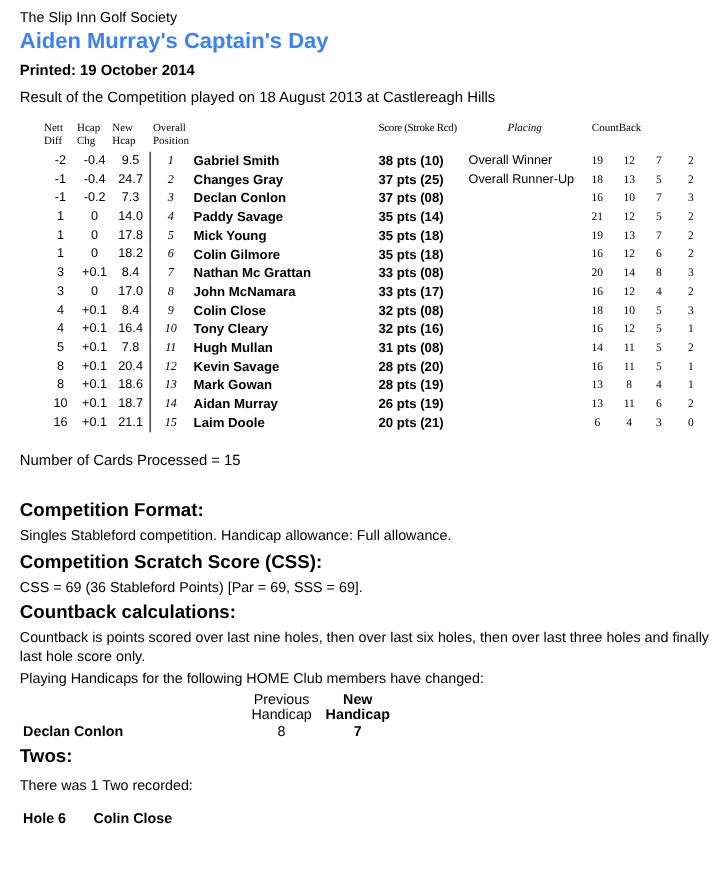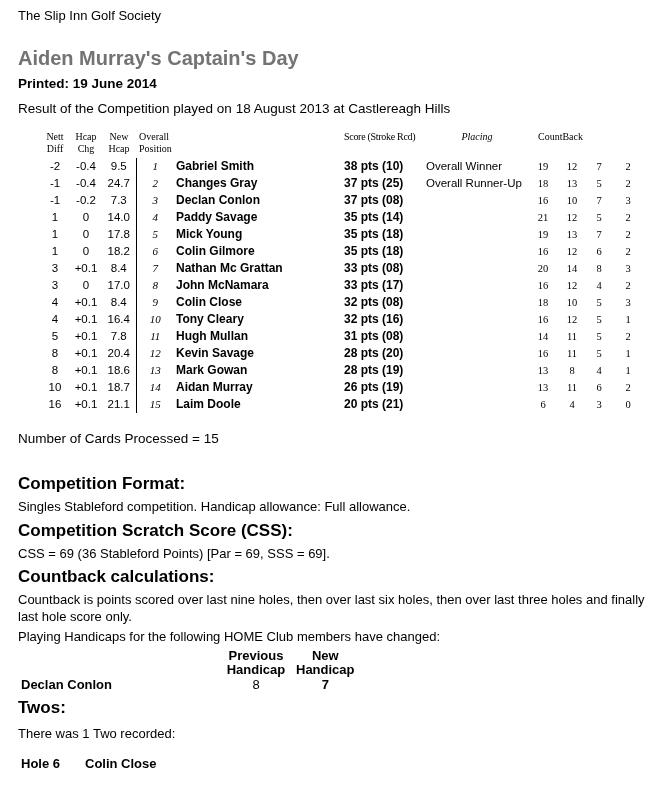--- a/index.html
+++ b/index.html
@@ -4,31 +4,31 @@
 <style>
   * { margin:0; padding:0; box-sizing:border-box; }
   html,body { background:#ffffff; }
   body {
     width:661px; height:795px; overflow:hidden;
     font-family:"Liberation Sans", sans-serif; color:#000000;
   }
   .page { padding:8px 0 0 18px; }
 
   .society-line { font-size:13px; line-height:15px; }
-  .report-title { margin-top:24px; font-size:20px; line-height:23px; font-weight:bold; color:#737373; }
+  .report-title { margin-top:4px; font-size:20px; line-height:23px; font-weight:bold; color:#3b82f6; }
   .printed-line { margin-top:6px; font-size:13.5px; line-height:16px; font-weight:bold; }
   .played-line  { margin-top:9px; font-size:13.5px; line-height:16px; }
   .result-heading { margin-top:6px; font-size:15.5px; line-height:19px; font-weight:bold; }
 
   table.results { margin:14px 0 0 22px; border-collapse:collapse; table-layout:fixed; width:604px; }
   table.results th {
     font-family:"Liberation Serif", serif; font-weight:normal; font-size:10px;
     vertical-align:top; line-height:12px; white-space:pre-line; height:27px;
   }
-  th.h-center { text-align:center; }
+  th.h-center { text-align:left; }
   th.h-pos { text-align:left; padding-left:3px; white-space:pre-line; }
   th.h-score { text-align:left; white-space:nowrap; letter-spacing:-0.3px; }
   th.h-placing { text-align:center; padding-left:6px;font-style:italic; }
   th.h-cb { text-align:left; padding-left:10px; }
   table.results td { height:17px; line-height:17px; overflow:hidden; white-space:nowrap; }
   td.c-nett, td.c-chg, td.c-new { font-size:11.5px; text-align:center; }
   td.c-new { border-right:1px solid #000; }
   td.c-pos { font-family:"Liberation Serif", serif; font-style:italic; font-size:11px; text-align:center; }
   td.c-name { font-weight:bold; font-size:12px; padding-left:2px; }
   td.c-score { font-weight:bold; font-size:12px; text-align:left; padding-right:4px; }
@@ -46,40 +46,40 @@
   .sec-cb-h { margin-top:5px; }
   .sec-cb-b { margin-top:5px; }
   .sec-changes-h { margin-top:5px; }
   .sec-changes-b { margin-top:4px; }
 
   table.hcap { margin-left:3px; border-collapse:collapse; table-layout:fixed; }
   table.hcap col.hc-name { width:195px; }
   table.hcap col.hc-prev { width:80px; }
   table.hcap col.hc-new  { width:52px; }
   table.hcap th { font-size:13px; line-height:14px; vertical-align:bottom; padding-top:3px; }
-  th.hc-prev-h { font-weight:bold; text-align:center; }
+  th.hc-prev-h { font-weight:normal; text-align:center; }
   th.hc-new-h { font-weight:bold; text-align:center; }
   table.hcap td { font-size:13px; line-height:16px; }
   td.hc-name-c { font-weight:bold; text-align:left; }
   td.hc-prev-c { text-align:center; }
   td.hc-new-c { text-align:center; font-weight:bold; }
 
   .twos-heading { margin-top:5px; }
   .twos-intro { margin-top:8px; }
   .twos-row { margin-top:14px; margin-left:3px; display:flex; font-size:13px; line-height:16px; font-weight:bold; }
   .twos-hole { width:64px; }
 </style>
 </head>
 <body>
 
 <div class="page">
 
   <div class="society-line">The Slip Inn Golf Society</div>
   <div class="report-title">Aiden Murray's Captain's Day</div>
-  <div class="printed-line">Printed: 19 June 2014</div>
+  <div class="printed-line">Printed: 19 October 2014</div>
   <div class="played-line">Result of the Competition played on 18 August 2013 at Castlereagh Hills</div>
 
   <table class="results">
     <colgroup>
       <col style="width:30px">
         <col style="width:32px">
         <col style="width:34px">
         <col style="width:38px">
       <col style="width:170px">
         <col style="width:76px">

